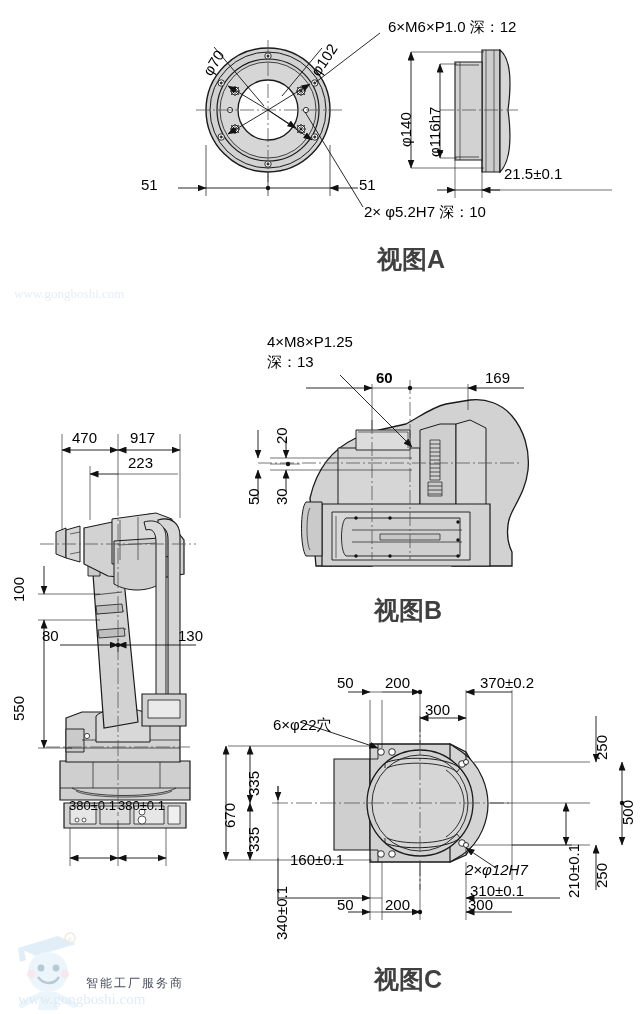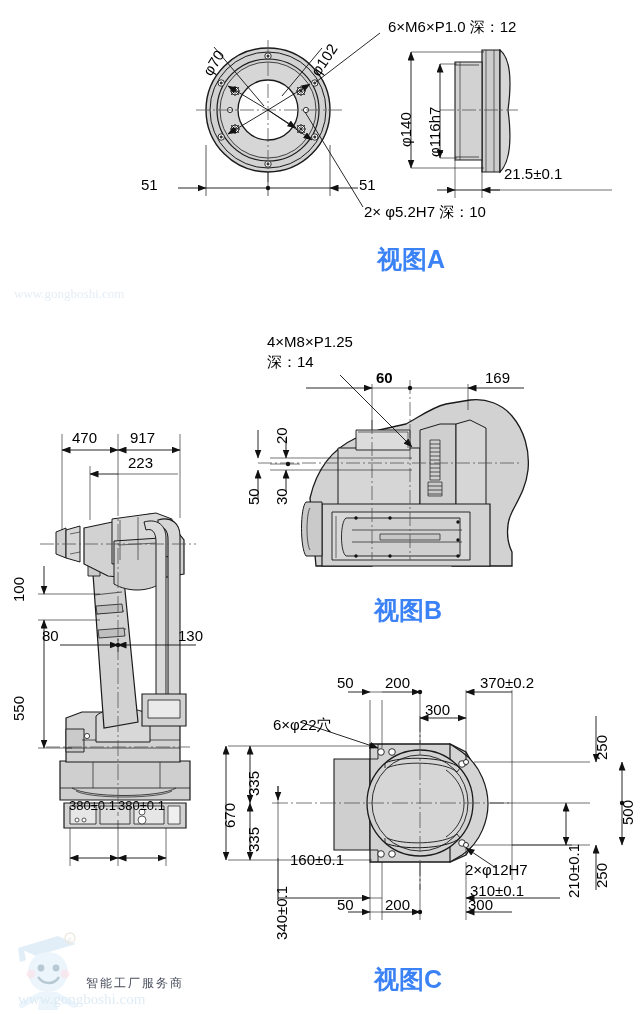--- a/index.html
+++ b/index.html
@@ -15,21 +15,21 @@
     font-family: "Liberation Sans", sans-serif;
   }
   #sheet {
     position: absolute;
     left: 0; top: 0;
     width: 642px;
     height: 1014px;
   }
   .view-label {
     position: absolute;
-    color: #3b82f6;
+    color: #404040;
     font-size: 25px;
     font-weight: 700;
     font-family: "Liberation Sans", sans-serif;
     letter-spacing: 0px;
     white-space: nowrap;
     user-select: none;
   }
   .dim {
     position: absolute;
     color: #000000;
@@ -443,21 +443,21 @@
   <div class="dim" style="left:388px; top:19px;">6×M6×P1.0 深：12</div>
   <div class="dim" style="left:364px; top:204px;">2×  φ5.2H7 深：10</div>
   <div class="dim" style="left:141px; top:177px;">51</div>
   <div class="dim" style="left:359px; top:177px;">51</div>
   <div class="dim rot90" style="left:398px; top:147px;">φ140</div>
   <div class="dim rot90" style="left:427px; top:157px;">φ116h7</div>
   <div class="dim" style="left:504px; top:166px;">21.5±0.1</div>
   <div class="view-label" style="left:377px; top:243px;">视图A</div>
 
   <div class="dim" style="left:267px; top:334px;">4×M8×P1.25</div>
-  <div class="dim" style="left:267px; top:354px;">深：14</div>
+  <div class="dim" style="left:267px; top:354px;">深：13</div>
   <div class="dim" style="left:376px; top:370px;font-weight:bold;">60</div>
   <div class="dim" style="left:485px; top:370px;">169</div>
   <div class="dim rot90" style="left:274px; top:444px;">20</div>
   <div class="dim rot90" style="left:246px; top:505px;">50</div>
   <div class="dim rot90" style="left:274px; top:505px;">30</div>
   <div class="view-label" style="left:374px; top:594px;">视图B</div>
 
   <div class="dim" style="left:72px; top:430px;">470</div>
   <div class="dim" style="left:130px; top:430px;">917</div>
   <div class="dim" style="left:128px; top:455px;">223</div>
@@ -466,21 +466,21 @@
   <div class="dim" style="left:42px; top:628px;">80</div>
   <div class="dim" style="left:178px; top:628px;">130</div>
   <div class="dim sm" style="left:69px; top:799px;">380±0.1</div>
   <div class="dim sm" style="left:118px; top:799px;">380±0.1</div>
 
   <div class="dim" style="left:337px; top:675px;">50</div>
   <div class="dim" style="left:385px; top:675px;">200</div>
   <div class="dim" style="left:480px; top:675px;">370±0.2</div>
   <div class="dim" style="left:425px; top:702px;">300</div>
   <div class="dim" style="left:273px; top:717px;">6×φ22穴</div>
-  <div class="dim" style="left:465px; top:862px;">2×φ12H7</div>
+  <div class="dim" style="left:465px; top:862px;font-style:italic;">2×φ12H7</div>
   <div class="dim rot90" style="left:222px; top:828px;">670</div>
   <div class="dim rot90" style="left:246px; top:796px;">335</div>
   <div class="dim rot90" style="left:246px; top:852px;">335</div>
   <div class="dim rot90" style="left:274px; top:940px;">340±0.1</div>
   <div class="dim rot90" style="left:594px; top:760px;">250</div>
   <div class="dim rot90" style="left:620px; top:825px;">500</div>
   <div class="dim rot90" style="left:594px; top:888px;">250</div>
   <div class="dim rot90" style="left:566px; top:898px;">210±0.1</div>
   <div class="dim" style="left:290px; top:852px;">160±0.1</div>
   <div class="dim" style="left:470px; top:883px;">310±0.1</div>

